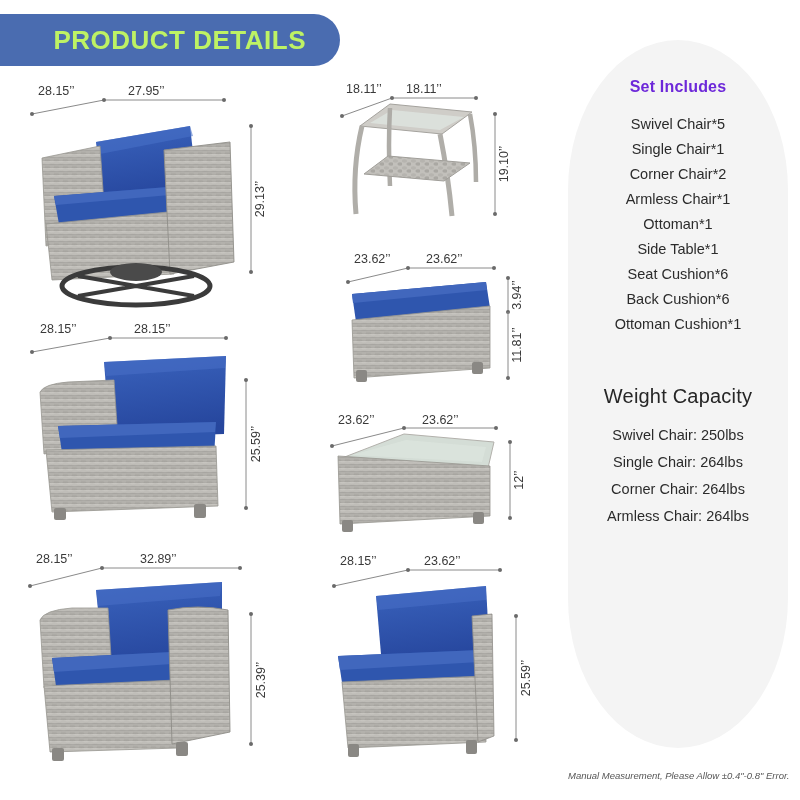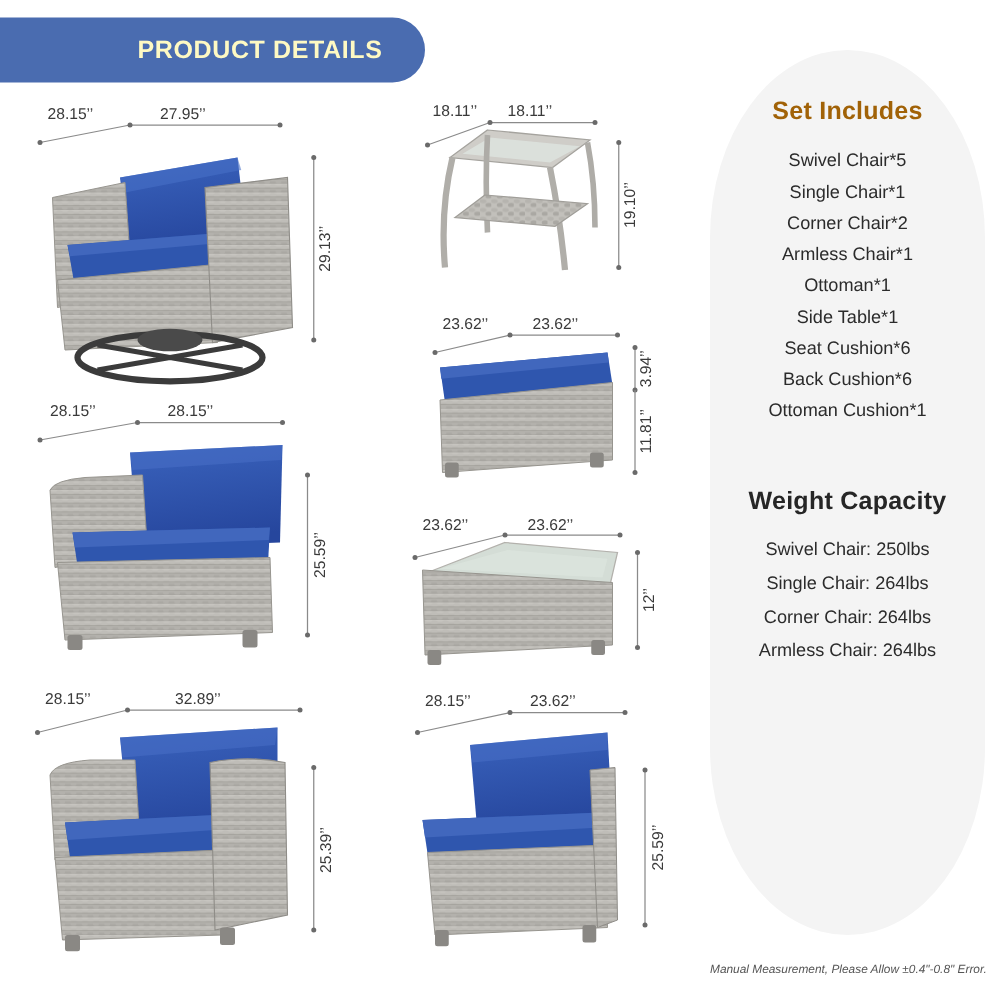--- a/index.html
+++ b/index.html
@@ -22,22 +22,22 @@
     width: 370px;
     height: 52px;
     background: #4a6cb0;
     border-radius: 26px;
     display: flex;
     align-items: center;
     justify-content: flex-end;
     padding-right: 34px;
   }
   .header-title {
-    color: #fef9c3;
-    font-size: 20px;
+    color: #bef264;
+    font-size: 26px;
     font-weight: bold;
     letter-spacing: 0.5px;
     white-space: nowrap;
   }
 
   
   .products-area {
     position: absolute;
     left: 0;
     top: 72px;
@@ -57,37 +57,37 @@
     width: 220px;
     height: 708px;
     background: #f4f4f4;
     border-radius: 110px / 150px;
   }
   .panel-inner {
     padding: 38px 10px 0 10px;
     text-align: center;
   }
   .panel-heading {
-    font-size: 20px;
+    font-size: 16px;
     font-weight: bold;
-    color: #a16207;
+    color: #6d28d9;
     margin-bottom: 16px;
     letter-spacing: 0.2px;
   }
   .panel-list { list-style: none; }
   .panel-list li {
     font-size: 14.5px;
     color: #2b2b2b;
     line-height: 25px;
     white-space: nowrap;
   }
   .panel-gap { height: 48px; }
   .weight-heading {
     font-size: 20px;
-    font-weight: bold;
+    font-weight: normal;
     color: #262626;
     margin-bottom: 14px;
     letter-spacing: 0.2px;
   }
   .weight-list { list-style: none; }
   .weight-list li {
     font-size: 14.5px;
     color: #2b2b2b;
     line-height: 27px;
     white-space: nowrap;

